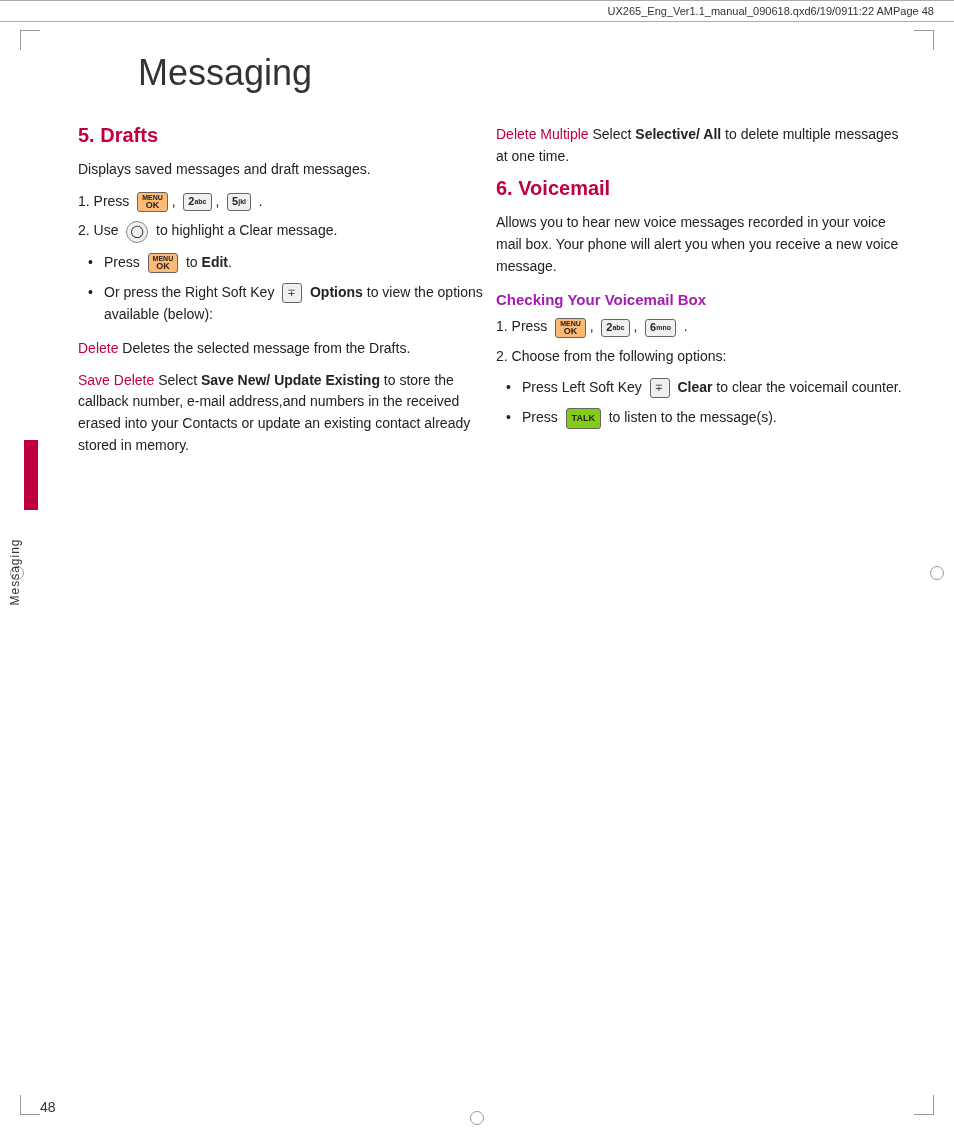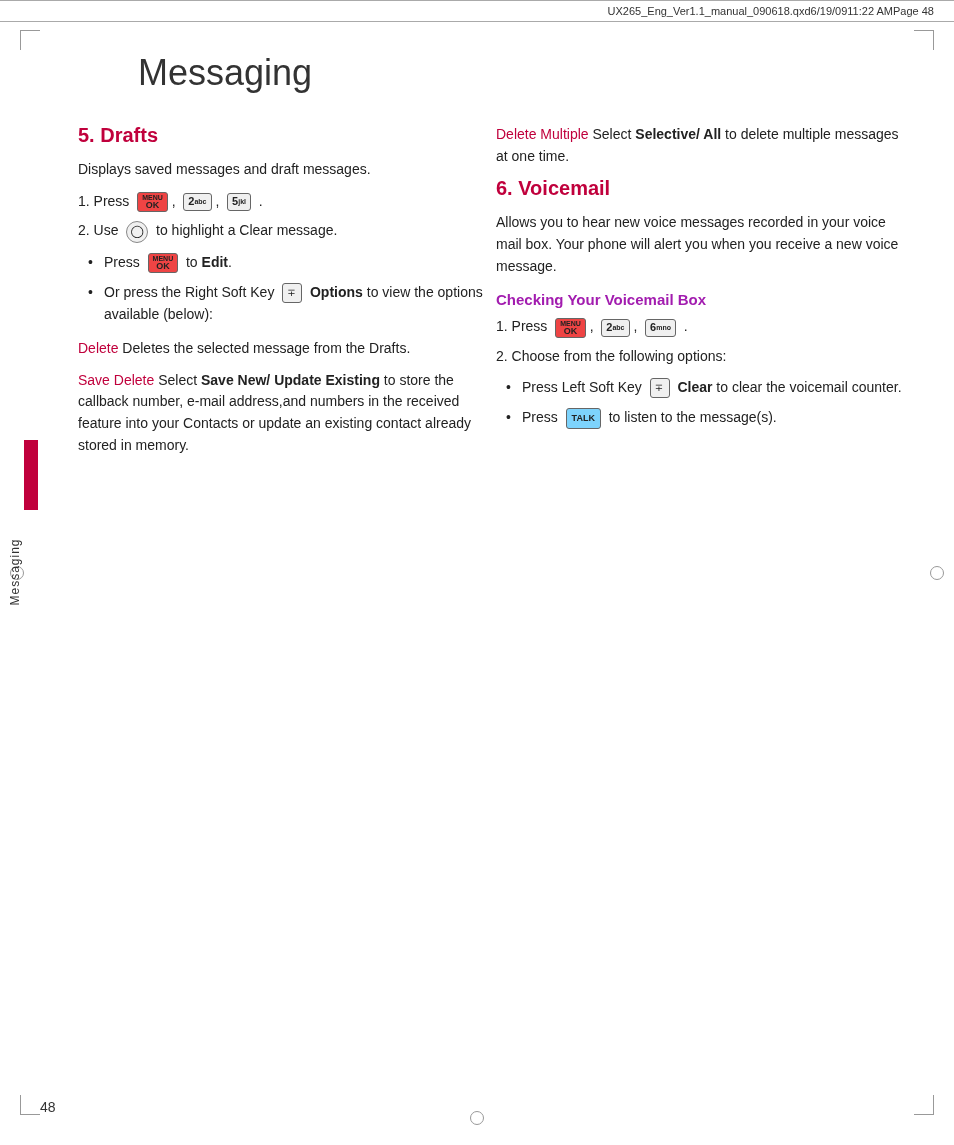--- a/index.html
+++ b/index.html
@@ -159,21 +159,21 @@
       display: block;
     }
 
     .key-menu {
       display: inline-flex;
       flex-direction: column;
       align-items: center;
       border: 1px solid #666;
       border-radius: 3px;
       padding: 1px 4px;
-      background: #ef4444;
+      background: #fdba74;
       font-size: 8px;
       vertical-align: middle;
       min-width: 22px;
       min-height: 18px;
       line-height: 1;
     }
     .key-menu .k-top { font-size: 7px; font-weight: bold; }
     .key-menu .k-bot { font-size: 9px; font-weight: bold; }
 
     
@@ -205,21 +205,21 @@
     }
 
     
     .key-talk {
       display: inline-flex;
       align-items: center;
       justify-content: center;
       border: 1px solid #666;
       border-radius: 3px;
       padding: 2px 5px;
-      background: #7dd3fc;
+      background: #84cc16;
       font-size: 9px;
       font-weight: bold;
       vertical-align: middle;
       min-width: 28px;
       min-height: 18px;
     }
 
     
     .term-red { color: #c0003c; font-weight: normal; }
 
@@ -367,21 +367,21 @@
             <span class="key-soft">∓</span>
             &nbsp;<strong>Options</strong>&nbsp;<span>to view the options available (below):</span>
           </li>
         </ul>
 
         <p class="section-body">
           <span class="term-red">Delete</span>&nbsp;<span>Deletes the selected message from the Drafts.</span>
         </p>
 
         <p class="section-body">
-          <span class="term-red">Save Delete</span>&nbsp;<span>Select</span>&nbsp;<strong>Save New/ Update Existing</strong>&nbsp;<span>to store the callback number, e-mail address,and numbers in the received feature into your Contacts or update an existing contact already stored in memory.</span>
+          <span class="term-red">Save Delete</span>&nbsp;<span>Select</span>&nbsp;<strong>Save New/ Update Existing</strong>&nbsp;<span>to store the callback number, e-mail address,and numbers in the received erased into your Contacts or update an existing contact already stored in memory.</span>
         </p>
 
       </div>
 
       <div class="col-right">
 
 
         <p class="section-body">
           <span class="term-red">Delete Multiple</span>&nbsp;<span>Select</span>&nbsp;<strong>Selective/ All</strong>&nbsp;<span>to delete multiple messages at one time.</span>
         </p>

